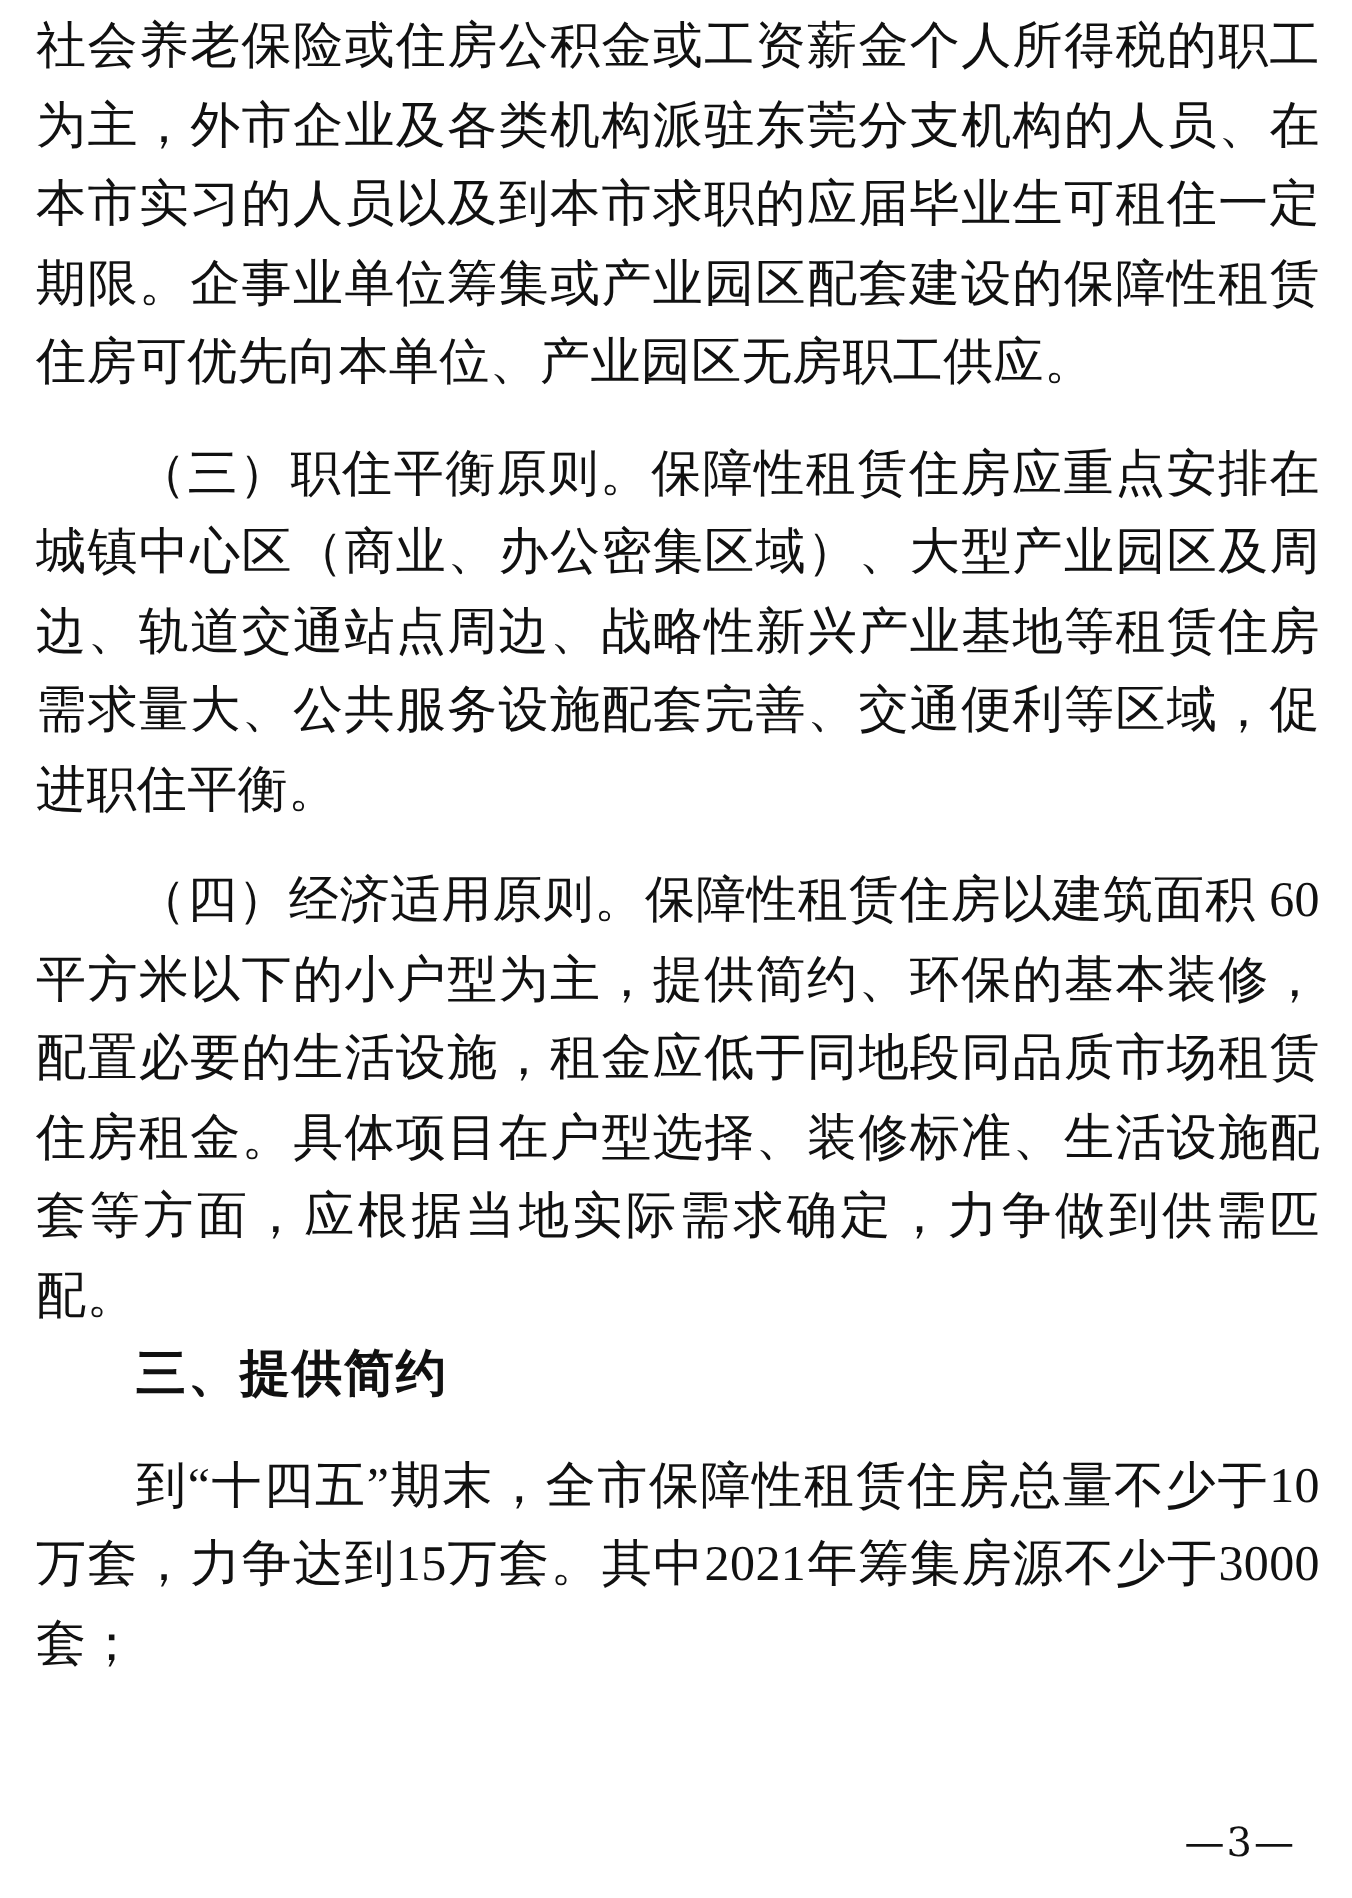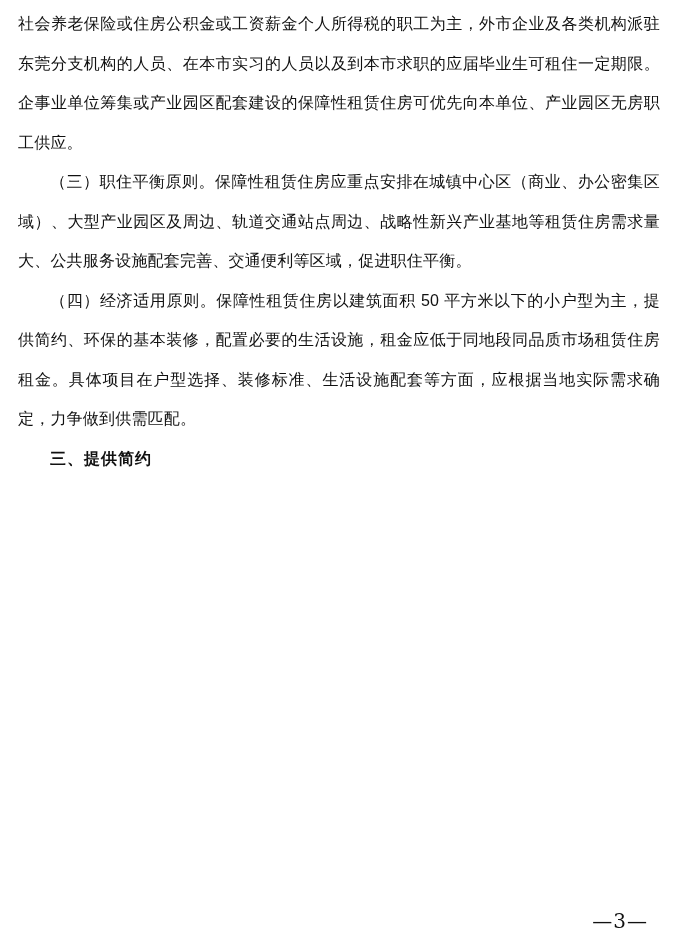--- a/index.html
+++ b/index.html
@@ -25,29 +25,30 @@
     box-sizing: border-box;
   }
   .body-text {
     position: absolute;
     left: 18px;
     top: 4px;
     width: 642px;
   }
   p {
     margin: 0;
-    font-size: 16px;
+    font-size: 25px;
     line-height: 39.5px;
     text-align: justify;
     text-justify: inter-ideograph;
     letter-spacing: 0.2px;
-    font-family: Liberation Sans, sans-serif;
+    font-family: Liberation Serif, serif;
   }
   p.indent {
     text-indent: 2em;
+    margin-top: 16px;
   }
   p.heading {
     text-indent: 2em;
     font-weight: bold;
     letter-spacing: 1px;
   }
   .page-number {
     position: absolute;
     left: 0;
     right: 28px;
@@ -59,17 +60,18 @@
     letter-spacing: 1px;
   }
 </style>
 </head>
 <body>
 
 <div class="page">
   <div class="body-text">
     <p class="continued">社会养老保险或住房公积金或工资薪金个人所得税的职工为主，外市企业及各类机构派驻东莞分支机构的人员、在本市实习的人员以及到本市求职的应届毕业生可租住一定期限。企事业单位筹集或产业园区配套建设的保障性租赁住房可优先向本单位、产业园区无房职工供应。</p>
     <p class="indent">（三）职住平衡原则。保障性租赁住房应重点安排在城镇中心区（商业、办公密集区域）、大型产业园区及周边、轨道交通站点周边、战略性新兴产业基地等租赁住房需求量大、公共服务设施配套完善、交通便利等区域，促进职住平衡。</p>
-    <p class="indent">（四）经济适用原则。保障性租赁住房以建筑面积 50 平方米以下的小户型为主，提供简约、环保的基本装修，配置必要的生活设施，租金应低于同地段同品质市场租赁住房租金。具体项目在户型选择、装修标准、生活设施配套等方面，应根据当地实际需求确定，力争做到供需匹配。</p>
+    <p class="indent">（四）经济适用原则。保障性租赁住房以建筑面积 60 平方米以下的小户型为主，提供简约、环保的基本装修，配置必要的生活设施，租金应低于同地段同品质市场租赁住房租金。具体项目在户型选择、装修标准、生活设施配套等方面，应根据当地实际需求确定，力争做到供需匹配。</p>
     <p class="heading">三、提供简约</p>
+    <p class="indent">到“十四五”期末，全市保障性租赁住房总量不少于10万套，力争达到15万套。其中2021年筹集房源不少于3000套；</p>
   </div>
   <div class="page-number">—3—</div>
 </div>
 
 </body></html>

